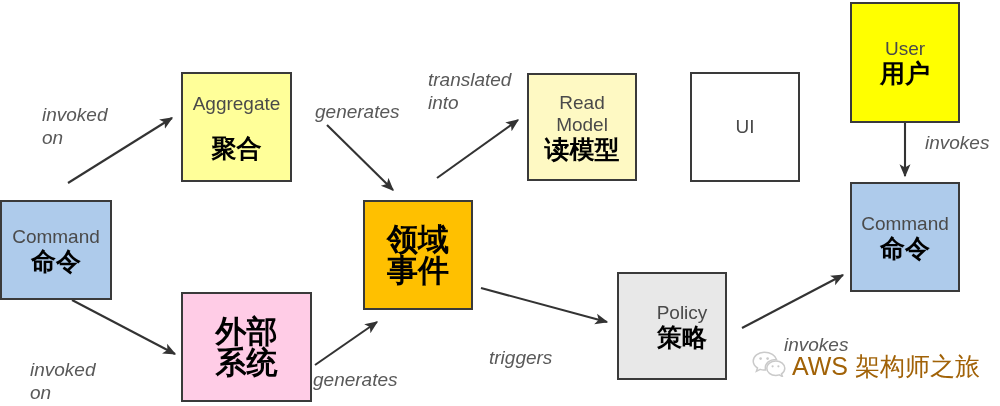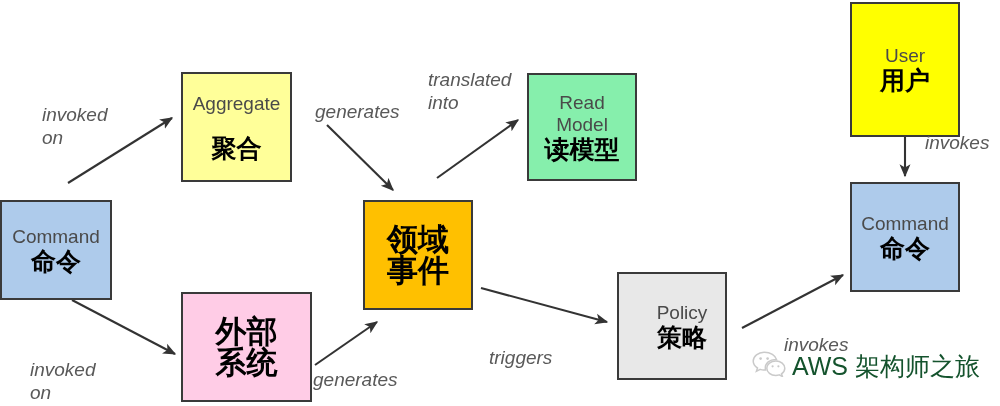--- a/index.html
+++ b/index.html
@@ -111,28 +111,32 @@
     <div class="cn" style="white-space: pre-line;">外部
 系统</div>
   </div>
 
   <div class="node tall-cn" id="n-domain-event" style="left: 363px; top: 200px; width: 110px; height: 110px; background: rgb(255, 192, 0); border-color: rgb(58, 58, 58);">
 
     <div class="cn" style="white-space: pre-line;">领域
 事件</div>
   </div>
 
-  <div class="node" id="n-read-model" style="left: 527px; top: 73px; width: 110px; height: 108px; background: #86efac; border-color: rgb(58, 58, 58);">
+  <div class="node" id="n-read-model" style="left: 527px; top: 73px; width: 110px; height: 108px; background: #fef9c3; border-color: rgb(58, 58, 58);">
     <div class="en" style="white-space: pre-line;">Read
 Model</div>
     <div class="cn" style="white-space: pre-line;">读模型</div>
   </div>
 
+  <div class="node" id="n-ui" style="left: 690px; top: 72px; width: 110px; height: 110px; background: rgb(255, 255, 255); border-color: rgb(58, 58, 58);">
+    <div class="en" style="white-space: pre-line;">UI</div>
 
-  <div class="node" id="n-user" style="left: 850px; top: 2px; width: 110px; height: 135px; background: rgb(255, 255, 0); border-color: rgb(58, 58, 58);">
+  </div>
+
+  <div class="node" id="n-user" style="left: 850px; top: 2px; width: 110px; height: 121px; background: rgb(255, 255, 0); border-color: rgb(58, 58, 58);">
     <div class="en" style="white-space: pre-line;">User</div>
     <div class="cn" style="white-space: pre-line;">用户</div>
   </div>
 
   <div class="node" id="n-policy" style="left: 617px; top: 272px; width: 110px; height: 108px; background: rgb(232, 232, 232); border-color: rgb(58, 58, 58); padding-left: 20px;">
     <div class="en" style="white-space: pre-line;">Policy</div>
     <div class="cn" style="white-space: pre-line;">策略</div>
   </div>
 
   <div class="node" id="n-command-right" style="left: 850px; top: 182px; width: 110px; height: 110px; background: rgb(174, 203, 235); border-color: rgb(58, 58, 58);">
@@ -147,21 +151,21 @@
 on</div>
       <div class="edge-label" style="left: 315px; top: 100px; color: rgb(89, 89, 89);">generates</div>
       <div class="edge-label" style="left: 313px; top: 368px; color: rgb(89, 89, 89);">generates</div>
       <div class="edge-label" style="left: 428px; top: 68px; color: rgb(89, 89, 89);">translated
 into</div>
       <div class="edge-label" style="left: 489px; top: 338px; color: rgb(89, 89, 89); margin-top: 8px;">triggers</div>
       <div class="edge-label" style="left: 784px; top: 333px; color: rgb(89, 89, 89);">invokes</div>
       <div class="edge-label" style="left: 925px; top: 131px; color: rgb(89, 89, 89);">invokes</div>
     </div>
 
-  <div class="wm" id="watermark" style="left: 752px; top: 350px; color: #14532d;">
+  <div class="wm" id="watermark" style="left: 752px; top: 350px; color: #a16207;">
     <span class="wm-logo">
       <svg width="34" height="26" viewBox="0 0 34 26" aria-hidden="true">
         <path d="M12.4 1.2C6.2 1.2 1.2 5.2 1.2 10.1c0 2.8 1.7 5.3 4.3 6.9l-1.1 3.3 3.8-1.9c1.3.4 2.7.6 4.2.6.4 0 .8 0 1.2-.1-.2-.7-.3-1.4-.3-2.1 0-4.6 4.5-8.3 10.1-8.3.4 0 .8 0 1.2.1C23.5 4.3 18.5 1.2 12.4 1.2z" fill="none" stroke="#cacaca" stroke-width="1.5"></path>
         <circle cx="8.6" cy="7.6" r="1.3" fill="#cacaca"></circle>
         <circle cx="15.6" cy="7.6" r="1.3" fill="#cacaca"></circle>
         <path d="M32.8 17.2c0-4-4-7.2-9-7.2s-9 3.2-9 7.2 4 7.2 9 7.2c1.2 0 2.3-.2 3.4-.5l3.2 1.6-.9-2.7c2-1.3 3.3-3.3 3.3-5.6z" fill="none" stroke="#cacaca" stroke-width="1.5"></path>
         <circle cx="20.6" cy="15.3" r="1.1" fill="#cacaca"></circle>
         <circle cx="26.4" cy="15.3" r="1.1" fill="#cacaca"></circle>
       </svg>
     </span>

